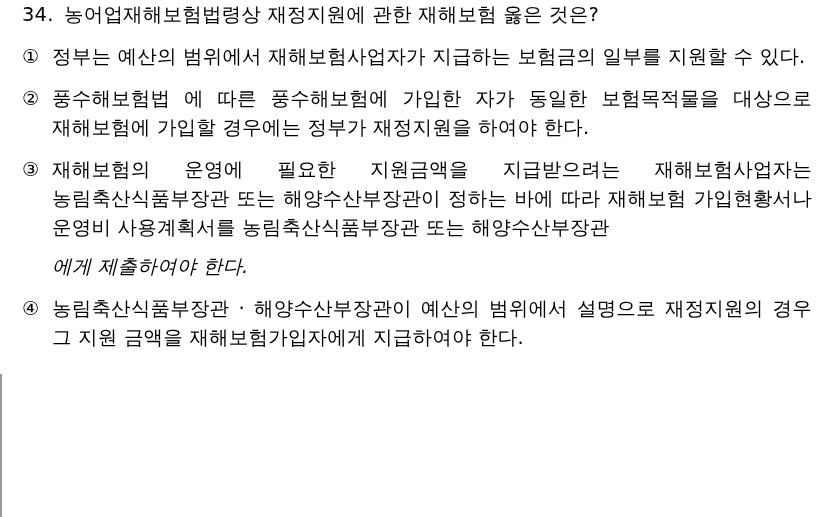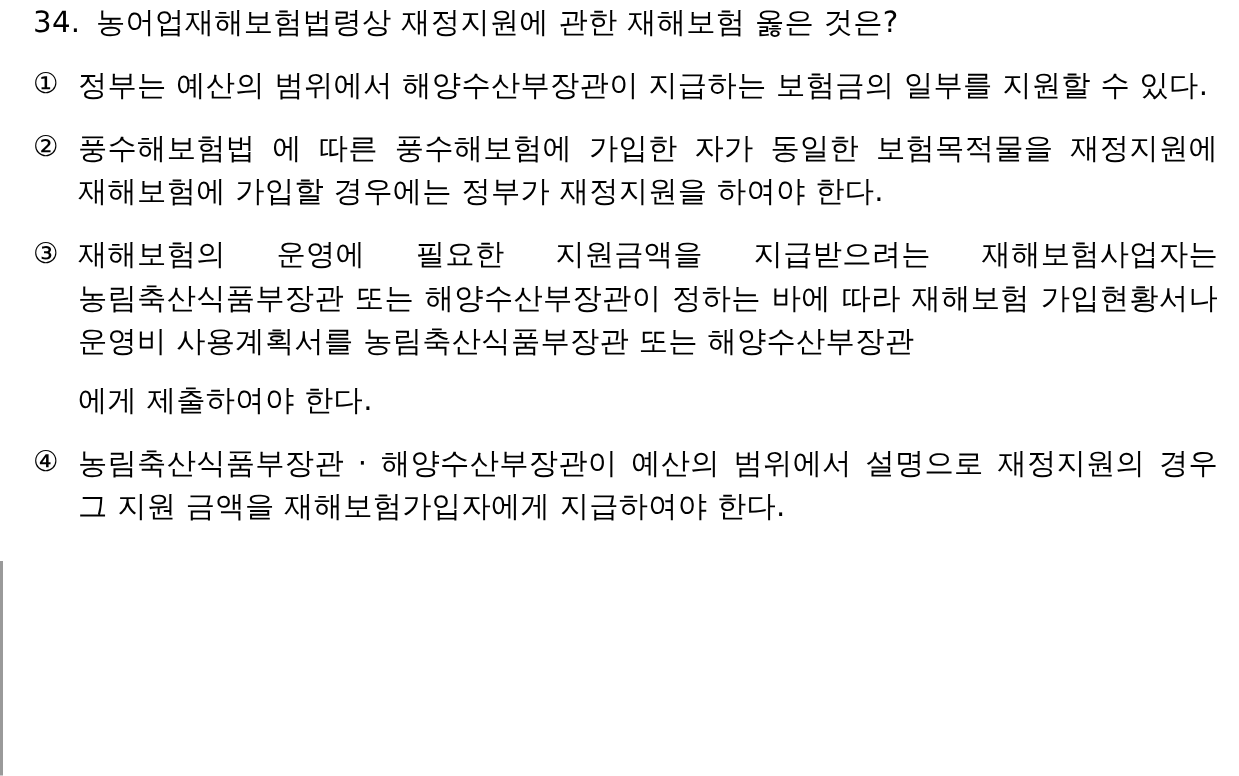--- a/index.html
+++ b/index.html
@@ -78,46 +78,47 @@
   .ch-text {
     flex: 1 1 auto;
     text-align: justify;
     text-justify: inter-character;
     word-break: keep-all;
   }
   .ch-text .tail {
     display: block;
     text-align: left;
     margin-top: 10px;
+    font-style: italic;
   }
 </style>
 </head>
 <body>
 
 <div class="page">
 
   <div class="left-rule"></div>
 
   <div class="question-block">
 
     <div class="q-head">
       <span class="q-num">34.</span>
       <span class="q-stem">농어업재해보험법령상 재정지원에 관한 재해보험 옳은 것은?</span>
     </div>
 
     <div class="choices">
 
       <div class="choice">
         <span class="ch-marker">①</span>
-        <span class="ch-text">정부는 예산의 범위에서 해양수산부장관이 지급하는 보험금의 일부를 지원할 수 있다.</span>
+        <span class="ch-text">정부는 예산의 범위에서 재해보험사업자가 지급하는 보험금의 일부를 지원할 수 있다.</span>
       </div>
 
       <div class="choice">
         <span class="ch-marker">②</span>
-        <span class="ch-text">풍수해보험법 에 따른 풍수해보험에 가입한 자가 동일한 보험목적물을 재정지원에 재해보험에 가입할 경우에는 정부가 재정지원을 하여야 한다.</span>
+        <span class="ch-text">풍수해보험법 에 따른 풍수해보험에 가입한 자가 동일한 보험목적물을 대상으로 재해보험에 가입할 경우에는 정부가 재정지원을 하여야 한다.</span>
       </div>
 
       <div class="choice">
         <span class="ch-marker">③</span>
         <span class="ch-text">
           <span>재해보험의 운영에 필요한 지원금액을 지급받으려는 재해보험사업자는 농림축산식품부장관 또는 해양수산부장관이 정하는 바에 따라 재해보험 가입현황서나 운영비 사용계획서를 농림축산식품부장관 또는 해양수산부장관</span>
           <span class="tail">에게 제출하여야 한다.</span>
         </span>
       </div>
 

